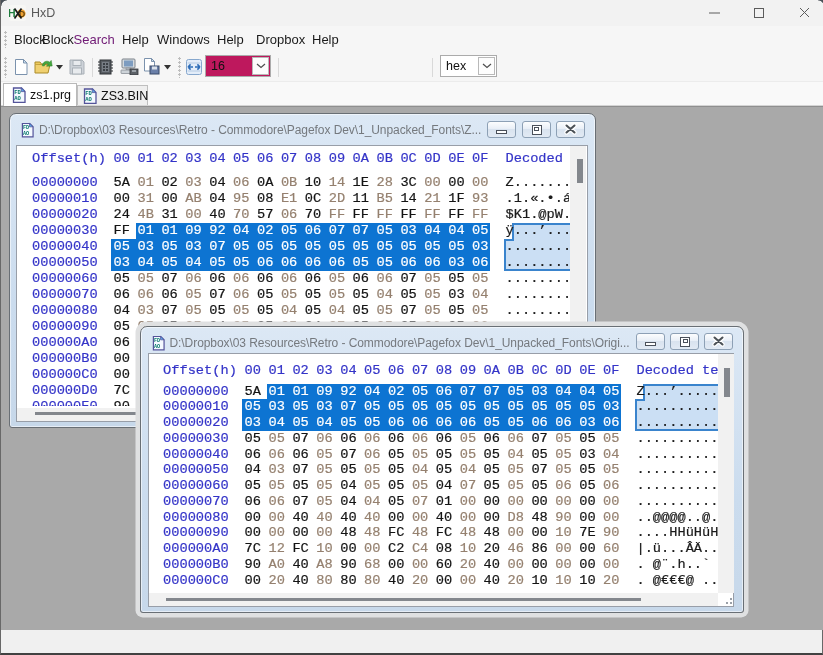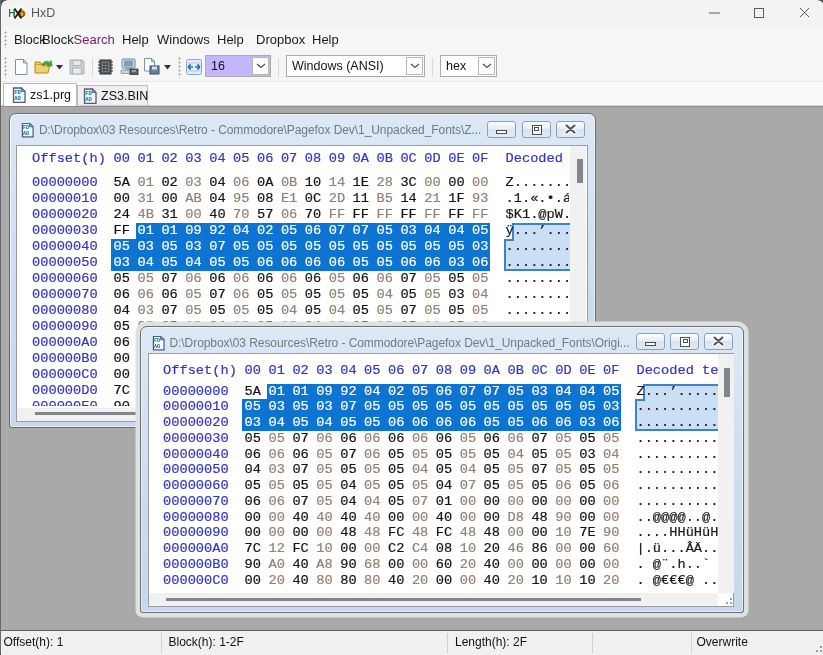--- a/index.html
+++ b/index.html
@@ -98,37 +98,29 @@
       </svg>
       <svg width="8" height="5" style="position:absolute;left:163px;top:12px">
         <path d="M0 0 h7 l-3.5 4.5z" fill="#333"></path>
       </svg>
       <div class="grip" style="left:177px;top:4px;height:21px"></div>
       <svg width="16" height="16" style="position:absolute;left:185px;top:6px" viewBox="0 0 16 16">
 <rect x="0.5" y="0.5" width="15" height="15" rx="2" fill="#e3edf9" stroke="#86a7cd"></rect>
 <path d="M1.8 4 h12.4 M1.8 12 h12.4" stroke="#b6cbe3" stroke-width="1"></path>
 <path d="M2 8 h5 M9 8 h5 M2 8 l2.6 -2.6 M2 8 l2.6 2.6 M14 8 l-2.6 -2.6 M14 8 l-2.6 2.6" stroke="#2e6db8" stroke-width="1.5" fill="none"></path>
       </svg>
-      <div style="position:absolute;left:204px;top:2px;width:66px;height:22px;border:1px solid #ababab;background:#c4b5fd;box-sizing:border-box">
+      <div style="position:absolute;left:204px;top:2px;width:66px;height:22px;border:1px solid #ababab;background:#be185d;box-sizing:border-box">
         <div style="position:absolute;left:5px;top:3px;font:12.5px 'Liberation Sans';color:#111">16</div>
         <div style="position:absolute;right:1px;top:1px;width:17px;height:18px;border:1px solid #b9b9b9;background:#fdfdfd;box-sizing:border-box">
           <svg width="10" height="6" style="position:absolute;left:2.5px;top:5px">
             <path d="M1 1 l4 3.5 l4 -3.5" stroke="#4e4e4e" stroke-width="1.2" fill="none"></path>
           </svg>
         </div>
       </div>
       <div style="position:absolute;left:277px;top:5px;width:1px;height:19px;background:#d9d9d9"></div>
-      <div style="position:absolute;left:285px;top:2px;width:139px;height:22px;border:1px solid #ababab;background:#fff;box-sizing:border-box">
-        <div style="position:absolute;left:5px;top:3px;font:12.5px 'Liberation Sans';color:#111">Windows (ANSI)</div>
-        <div style="position:absolute;right:1px;top:1px;width:17px;height:18px;border:1px solid #b9b9b9;background:#fdfdfd;box-sizing:border-box">
-          <svg width="10" height="6" style="position:absolute;left:2.5px;top:5px">
-            <path d="M1 1 l4 3.5 l4 -3.5" stroke="#4e4e4e" stroke-width="1.2" fill="none"></path>
-          </svg>
-        </div>
-      </div>
       <div style="position:absolute;left:431px;top:5px;width:1px;height:19px;background:#d9d9d9"></div>
       <div style="position:absolute;left:439px;top:2px;width:57px;height:22px;border:1px solid #ababab;background:#fff;box-sizing:border-box">
         <div style="position:absolute;left:5px;top:3px;font:12.5px 'Liberation Sans';color:#111">hex</div>
         <div style="position:absolute;right:1px;top:1px;width:17px;height:18px;border:1px solid #b9b9b9;background:#fdfdfd;box-sizing:border-box">
           <svg width="10" height="6" style="position:absolute;left:2.5px;top:5px">
             <path d="M1 1 l4 3.5 l4 -3.5" stroke="#4e4e4e" stroke-width="1.2" fill="none"></path>
           </svg>
         </div>
       </div>
     </div>
@@ -292,29 +284,12 @@
         </div>
         <svg width="10" height="10" style="position:absolute;right:0px;bottom:1px">
           <g fill="#9aa0a8">
             <rect x="7" y="7" width="2" height="2"></rect>
             <rect x="7" y="3" width="2" height="2"></rect>
             <rect x="3" y="7" width="2" height="2"></rect>
           </g>
         </svg>
       </div>
     </div>
-<div style="position:absolute;left:0;top:630px;width:823px;height:25px;background:#f0f0f0;border-top:1.5px solid #616161;box-sizing:border-box">
-      <div style="position:absolute;left:160px;top:2px;width:1px;height:20px;background:#cfcfcf"></div>
-      <div style="position:absolute;left:446px;top:2px;width:1px;height:20px;background:#cfcfcf"></div>
-      <div style="position:absolute;left:591px;top:2px;width:1px;height:20px;background:#cfcfcf"></div>
-      <div style="position:absolute;left:690px;top:2px;width:1px;height:20px;background:#cfcfcf"></div>
-      <div style="position:absolute;left:2.5px;top:4px;font:12px 'Liberation Sans';color:#111">Offset(h): 1</div>
-      <div style="position:absolute;left:167.5px;top:4px;font:12px 'Liberation Sans';color:#111">Block(h): 1-2F</div>
-      <div style="position:absolute;left:454px;top:4px;font:12px 'Liberation Sans';color:#111">Length(h): 2F</div>
-      <div style="position:absolute;left:695.5px;top:4px;font:12px 'Liberation Sans';color:#111">Overwrite</div>
-      <svg width="8" height="8" style="position:absolute;right:1px;bottom:2px">
-        <g fill="#9b9b9b">
-          <rect x="5" y="5" width="2" height="2"></rect>
-          <rect x="5" y="1" width="2" height="2"></rect>
-          <rect x="1" y="5" width="2" height="2"></rect>
-        </g>
-      </svg>
-    </div>
 </div>
 </body></html>

